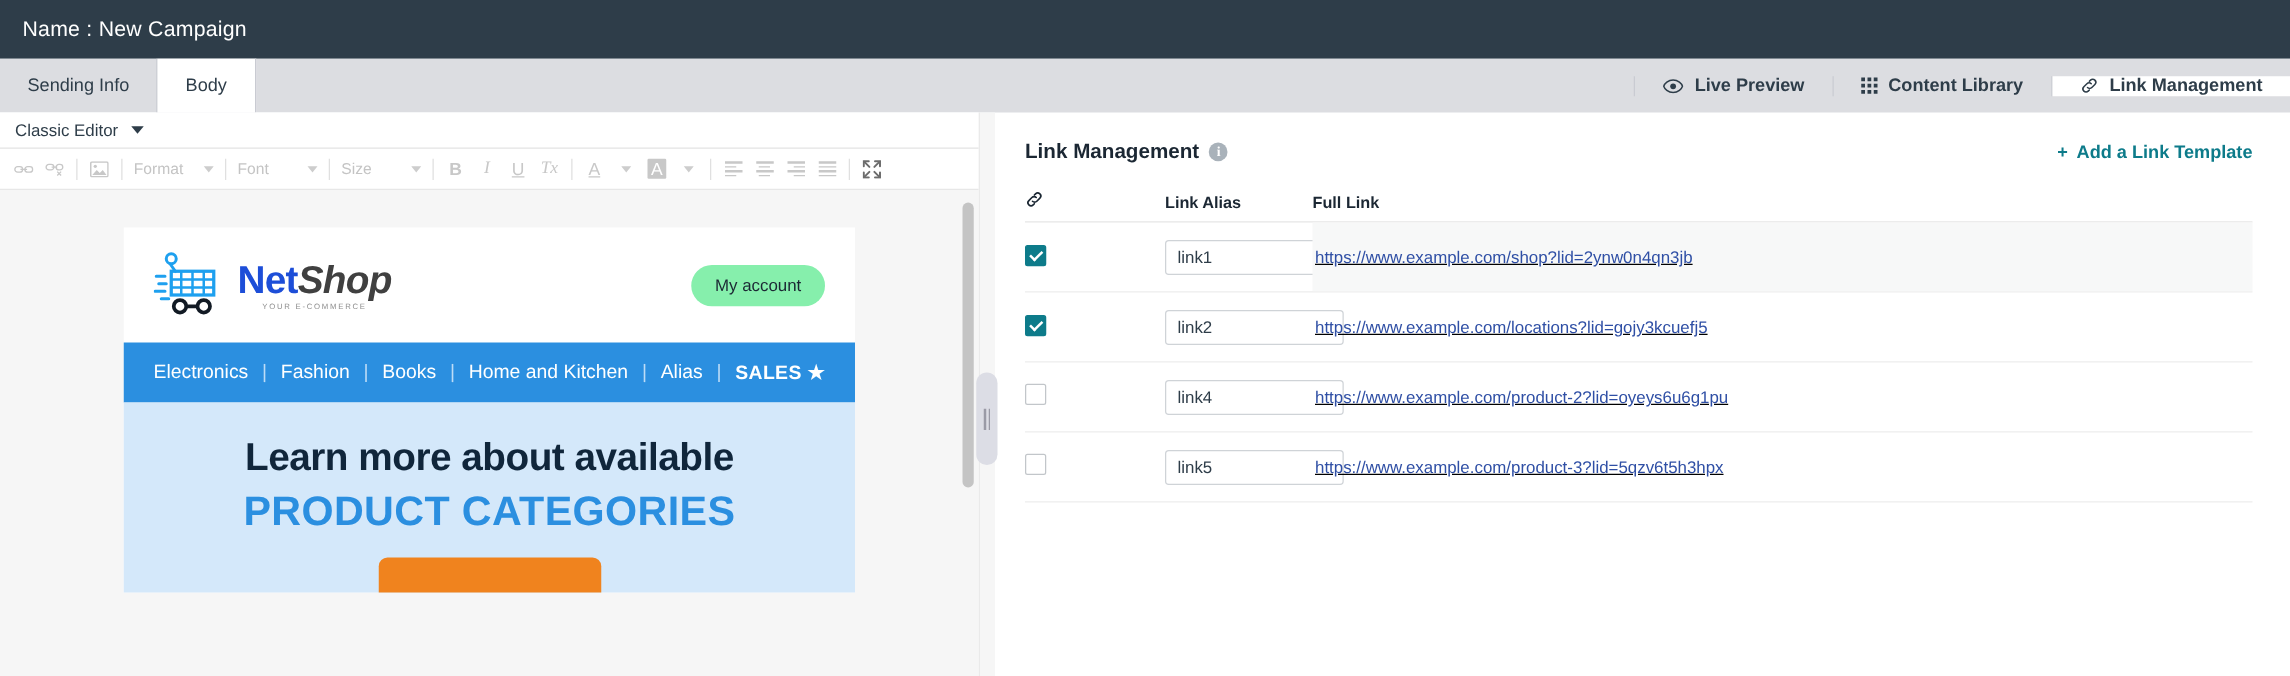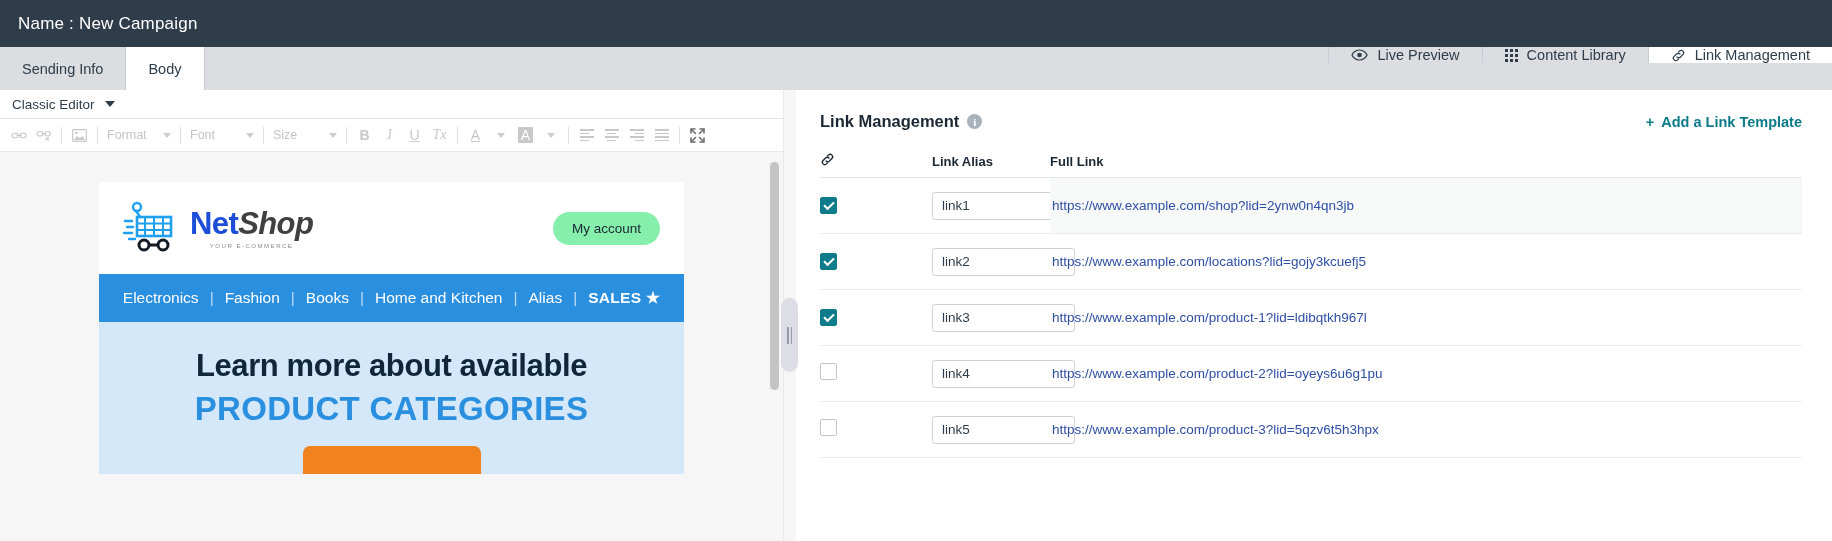--- a/index.html
+++ b/index.html
@@ -42,21 +42,21 @@
     color: #2e3d49;
     cursor: pointer;
     border-right: 1px solid #c9cbd2;
     white-space: nowrap;
   }
   .tab.active {
     background: #ffffff;
     color: #2e3d49;
   }
   .tabstrip .spacer { flex: 1; }
-  .right-tabs { display: flex; align-items: flex-start; }
+  .right-tabs { display: flex; align-items: center; font-weight: bold; }
   .right-tabs .tab:first-child { border-left: 1px solid #c9cbd2; }
   .right-tabs .tab:last-child { border-right: none; }
   .ic { display: inline-flex; align-items: center; justify-content: center; }
 
   
   .grid-ic { display: grid; grid-template-columns: repeat(3, 3px); grid-gap: 2px; }
   .grid-ic i { width: 3px; height: 3px; background: #2e3d49; display:block; }
 
   
   .workspace { display: flex; height: calc(541px - 47px - 43px); }
@@ -257,20 +257,21 @@
   .lm-row {
     display: flex; align-items: center;
     height: 56px;
     border-bottom: 1px solid #ededed;
   }
   .lm-row.hl .col-full { background: #f7f8f8; }
   .lm-row .col-full {
     align-self: stretch;
     display: flex; align-items: center;
     padding-left: 2px;
+    text-decoration: underline;
   }
   .chk {
     width: 17px; height: 17px;
     border: 1px solid #c2c6ca;
     border-radius: 2px;
     background: #ffffff;
     display: inline-flex; align-items: center; justify-content: center;
     cursor: pointer;
   }
   .chk.on { background: #0d7b8a; border-color: #0d7b8a; }
@@ -573,31 +574,20 @@
           <span class="chk on"></span>
         </div>
         <div class="col-alias">
           <input class="alias-input" value="link2" style="">
         </div>
         <div class="col-full">
           <a class="full-link">https://www.example.com/locations?lid=gojy3kcuefj5</a>
         </div>
       </div>
 
-      <div class="lm-row">
-        <div class="col-chk">
-          <span class="chk on"></span>
-        </div>
-        <div class="col-alias">
-          <input class="alias-input" value="link3" style="">
-        </div>
-        <div class="col-full">
-          <a class="full-link">https://www.example.com/product-1?lid=ldibqtkh967l</a>
-        </div>
-      </div>
 
       <div class="lm-row">
         <div class="col-chk">
           <span class="chk"></span>
         </div>
         <div class="col-alias">
           <input class="alias-input" value="link4" style="">
         </div>
         <div class="col-full">
           <a class="full-link">https://www.example.com/product-2?lid=oyeys6u6g1pu</a>

